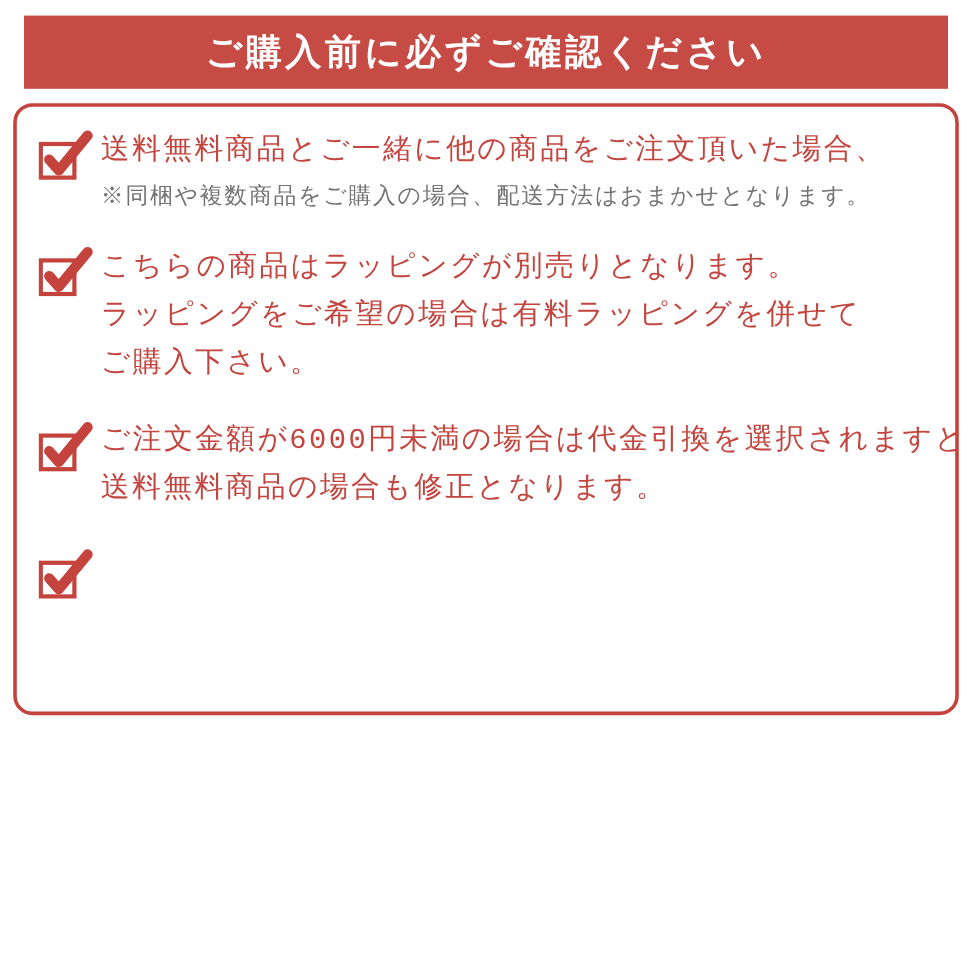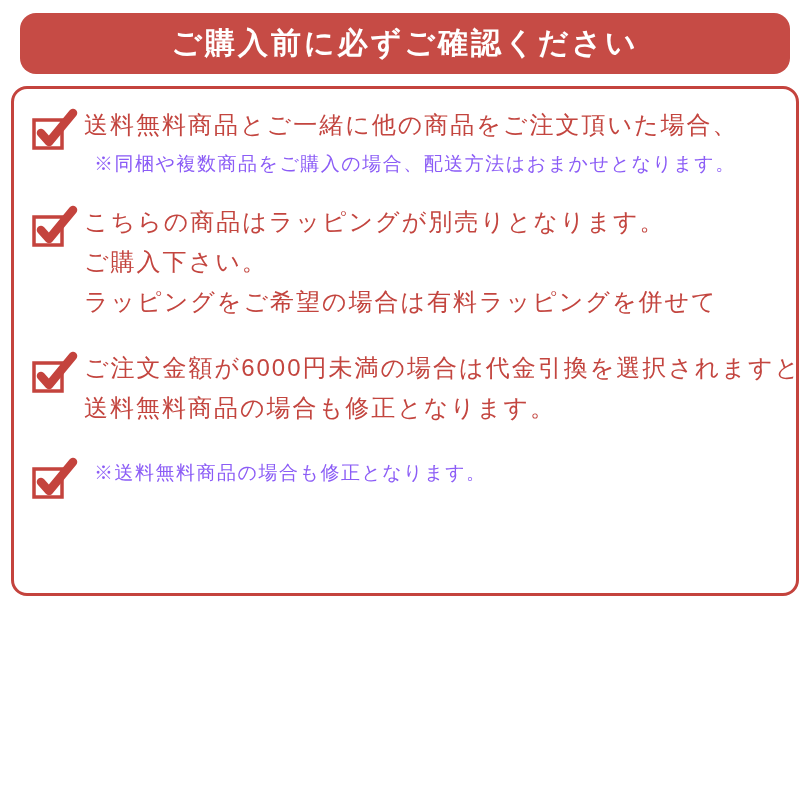--- a/index.html
+++ b/index.html
@@ -13,21 +13,21 @@
     width: 810px;
     height: 810px;
     background: #ffffff;
     overflow: hidden;
   }
   .header-bar {
     margin: 13px auto 0 auto;
     width: 770px;
     height: 61px;
     background: #c64b45;
-    border-radius: 16px;
+    border-radius: 0;
     display: flex;
     align-items: center;
     justify-content: center;
     color: #ffffff;
     font-size: 30px;
     font-weight: 700;
     letter-spacing: 3px;
   }
   .notice-box {
     margin: 12px auto 0 auto;
@@ -37,21 +37,21 @@
     border: 3px solid #c4433d;
     border-radius: 16px;
     background: #ffffff;
     padding: 16px 0 0 18px;
   }
   .item {
     display: flex;
     align-items: flex-start;
   }
   .item + .item { margin-top: 24px; }
-  .item.gap-lg { margin-top: 26px; }
+  .item.gap-lg { margin-top: 26px; font-family: Liberation Mono, monospace; }
   .check-cell {
     flex: 0 0 52px;
     padding-top: 2px;
   }
   .check-cell svg {
     display: block;
     width: 46px;
     height: 44px;
   }
   .item-text {
@@ -59,27 +59,26 @@
     min-width: 0;
   }
   .red-line {
     color: #c3453f;
     font-size: 24px;
     line-height: 40px;
     letter-spacing: 2px;
     white-space: nowrap;
   }
   .note-line {
-    color: #8b5cf6;
+    color: #737373;
     font-size: 19px;
     line-height: 28px;
     letter-spacing: 1.5px;
     margin-top: 5px;
     white-space: nowrap;
-    margin-left: 10px;
   }
 </style>
 </head>
 <body>
 
 <div class="page">
 
   <div class="header-bar">ご購入前に必ずご確認ください</div>
 
   <div class="notice-box">
@@ -99,22 +98,22 @@
 
     <div class="item">
       <span class="check-cell">
         <svg viewBox="0 0 46 44">
           <rect x="2" y="13" width="28" height="28" fill="none" stroke="#c4433d" stroke-width="3.5"></rect>
           <polyline points="9,26 17,35 41,6" fill="none" stroke="#c4433d" stroke-width="8.5" stroke-linecap="round" stroke-linejoin="round"></polyline>
         </svg>
       </span>
       <div class="item-text">
         <div class="red-line">こちらの商品はラッピングが別売りとなります。</div>
+        <div class="red-line">ラッピングをご希望の場合は有料ラッピングを併せて</div>
         <div class="red-line">ご購入下さい。</div>
-        <div class="red-line">ラッピングをご希望の場合は有料ラッピングを併せて</div>
       </div>
     </div>
 
     <div class="item gap-lg">
       <span class="check-cell">
         <svg viewBox="0 0 46 44">
           <rect x="2" y="13" width="28" height="28" fill="none" stroke="#c4433d" stroke-width="3.5"></rect>
           <polyline points="9,26 17,35 41,6" fill="none" stroke="#c4433d" stroke-width="8.5" stroke-linecap="round" stroke-linejoin="round"></polyline>
         </svg>
       </span>
@@ -125,18 +124,17 @@
     </div>
 
     <div class="item gap-lg">
       <span class="check-cell">
         <svg viewBox="0 0 46 44">
           <rect x="2" y="13" width="28" height="28" fill="none" stroke="#c4433d" stroke-width="3.5"></rect>
           <polyline points="9,26 17,35 41,6" fill="none" stroke="#c4433d" stroke-width="8.5" stroke-linecap="round" stroke-linejoin="round"></polyline>
         </svg>
       </span>
       <div class="item-text">
-        <div class="note-line">※送料無料商品の場合も修正となります。</div>
       </div>
     </div>
 
   </div>
 </div>
 
 </body></html>

